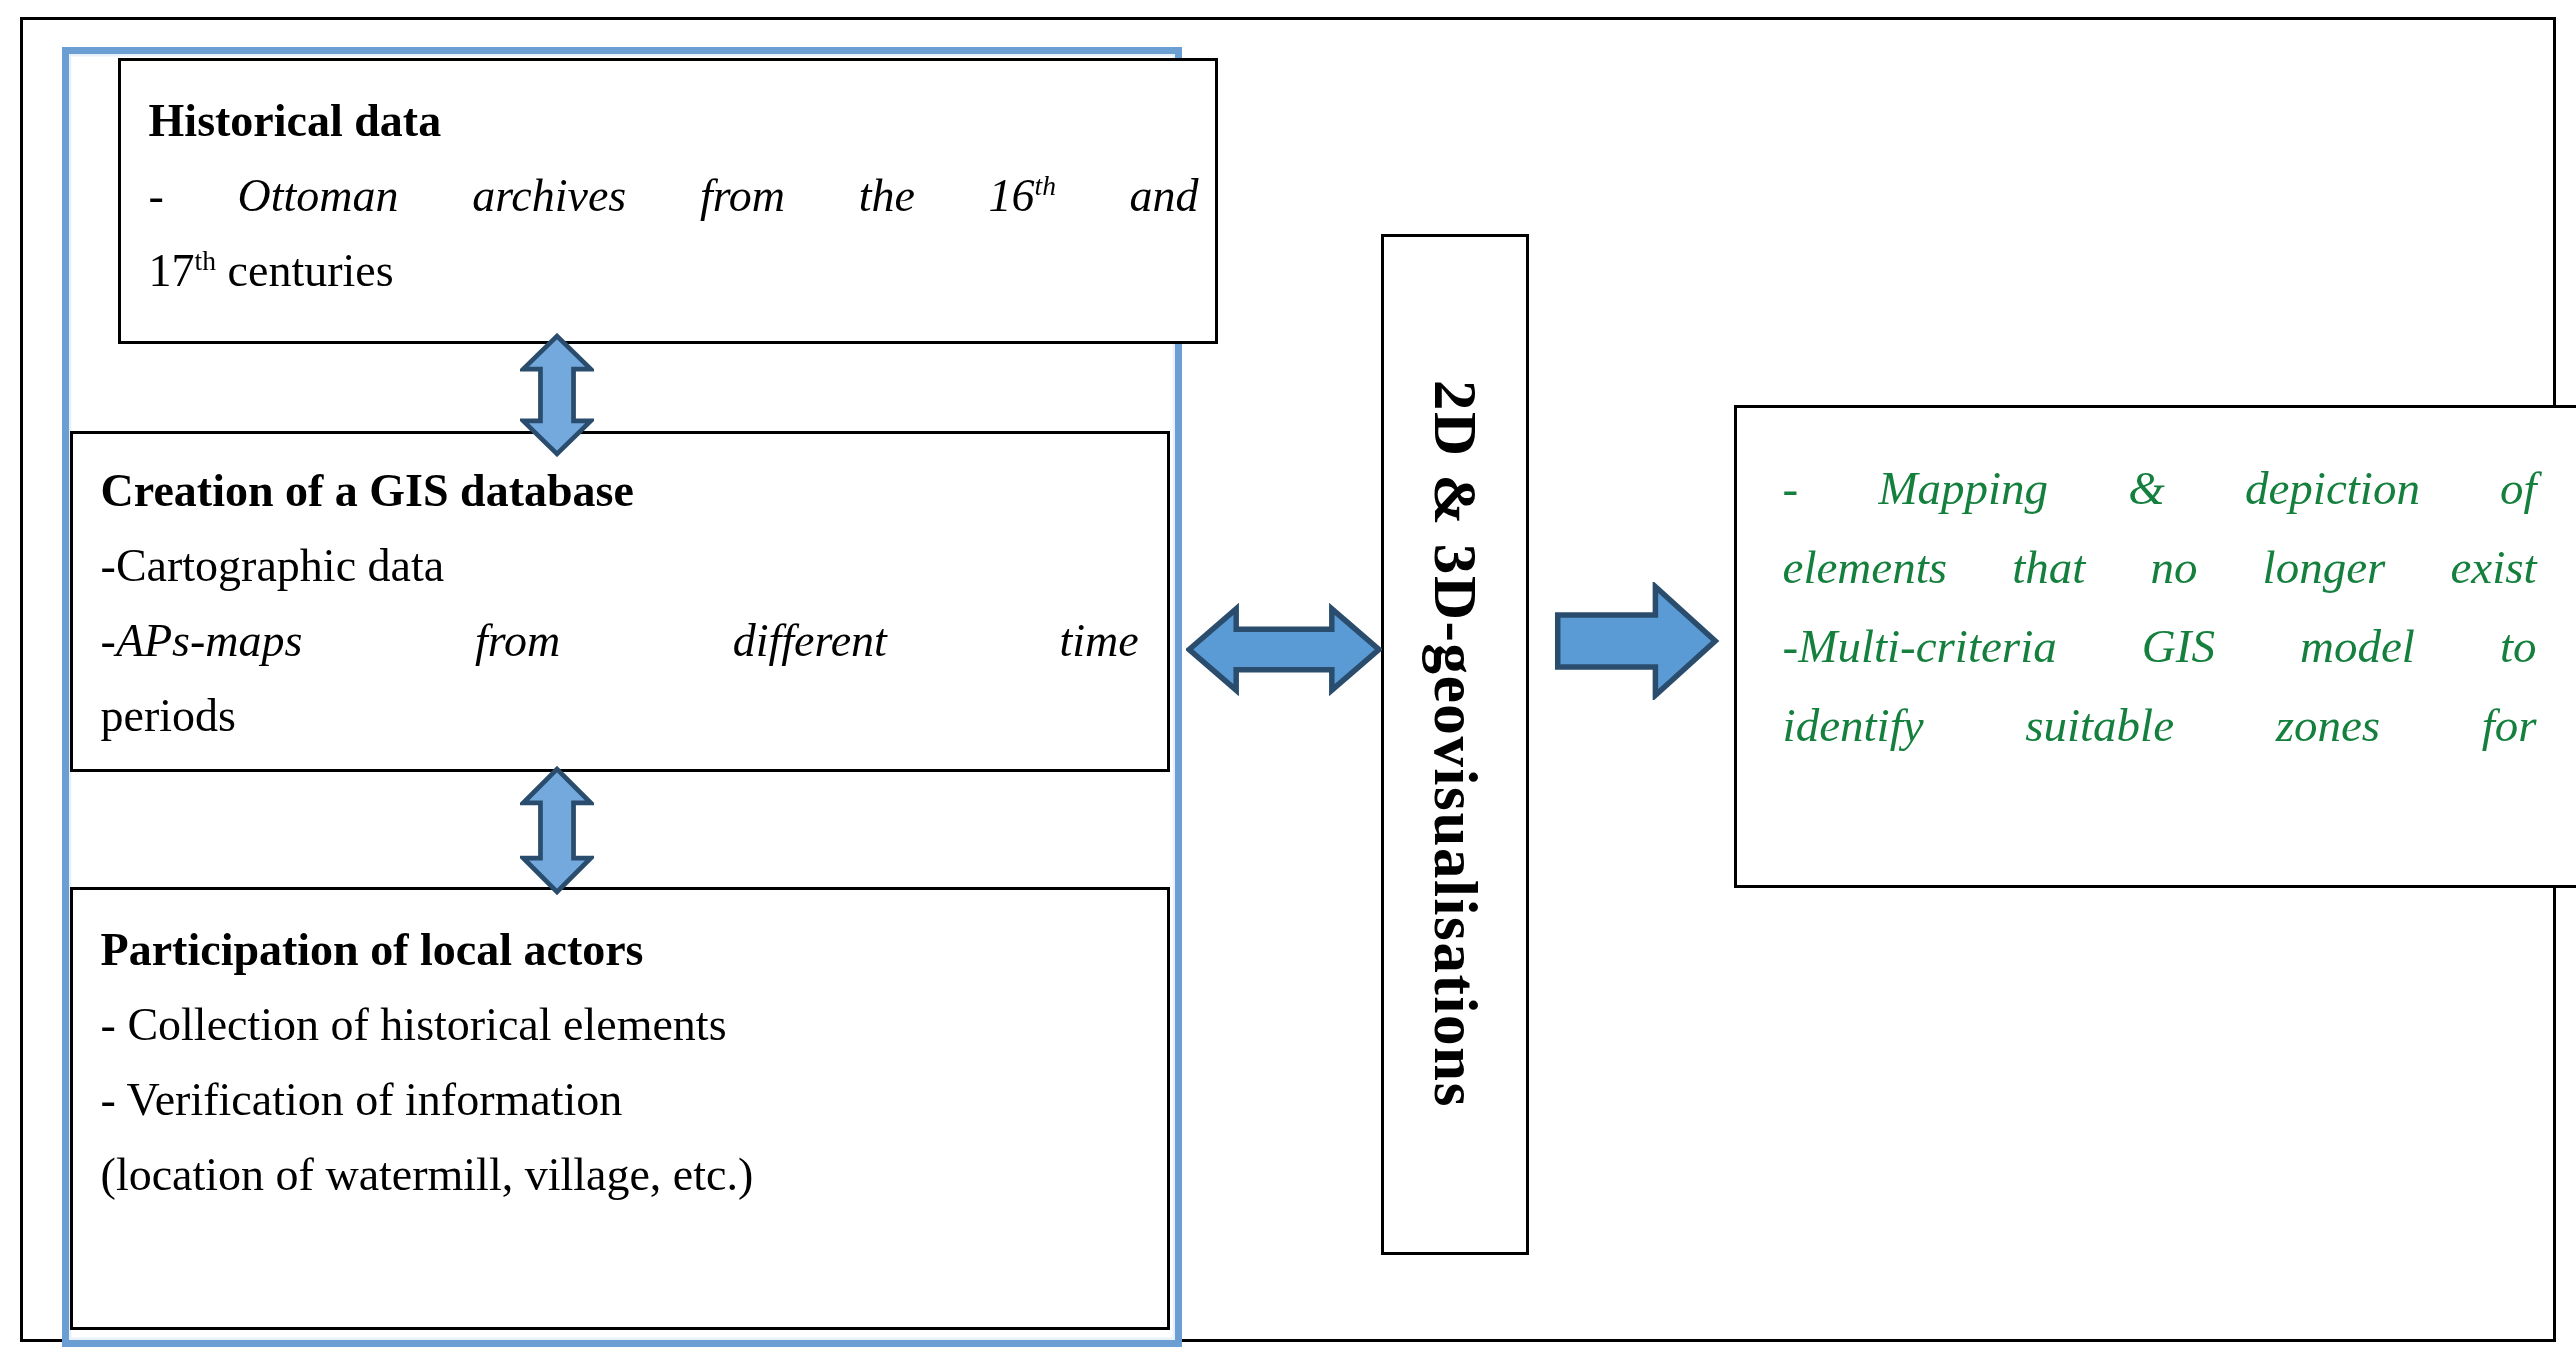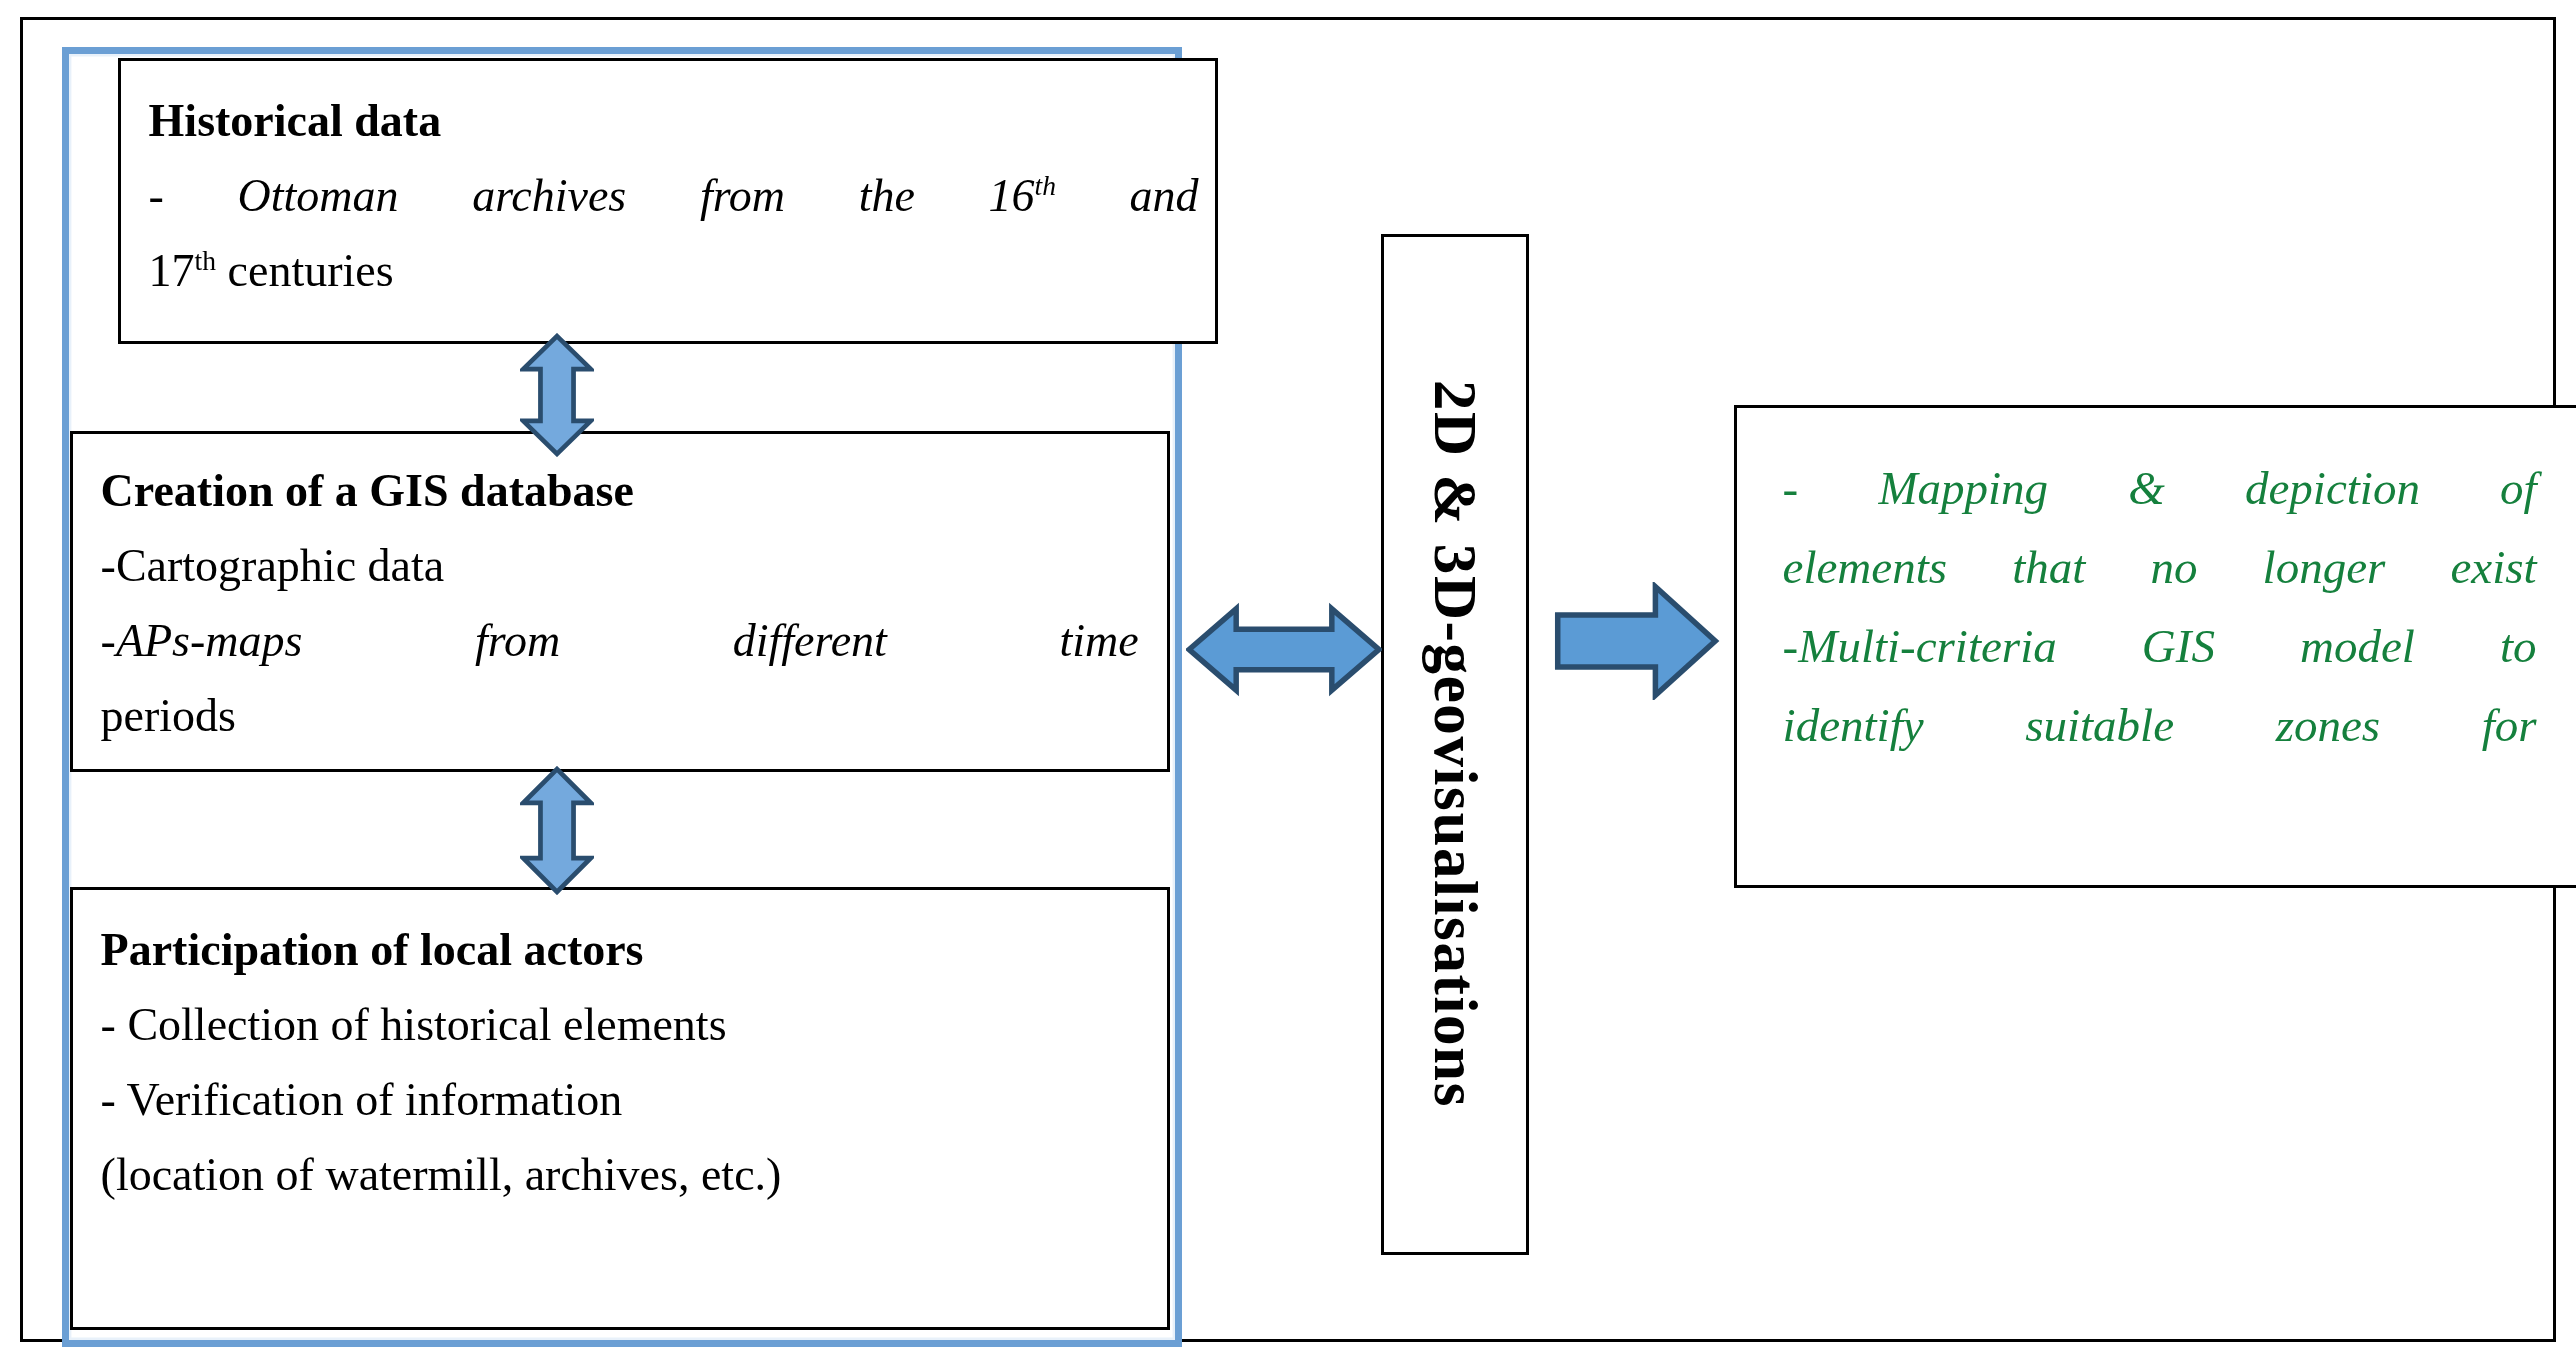--- a/index.html
+++ b/index.html
@@ -90,21 +90,21 @@
       <div class="box-title nline">Creation of a GIS database</div>
       <div class="nline">-Cartographic data</div>
       <div class="jline">-APs-maps from different time</div>
       <div class="nline">periods</div>
     </div>
 
     <div class="box box-actors">
       <div class="box-title nline">Participation of local actors</div>
       <div class="nline">- Collection of historical elements</div>
       <div class="nline">- Verification of information</div>
-      <div class="nline">(location of watermill, archives, etc.)</div>
+      <div class="nline">(location of watermill, village, etc.)</div>
     </div>
 
     <div class="center-box">
       <div class="vtext">2D &amp; 3D-geovisualisations</div>
     </div>
 
     <div class="output-box">
       <div class="jline">- Mapping &amp; depiction of</div>
       <div class="jline">elements that no longer exist</div>
       <div class="jline">-Multi-criteria GIS model to</div>

